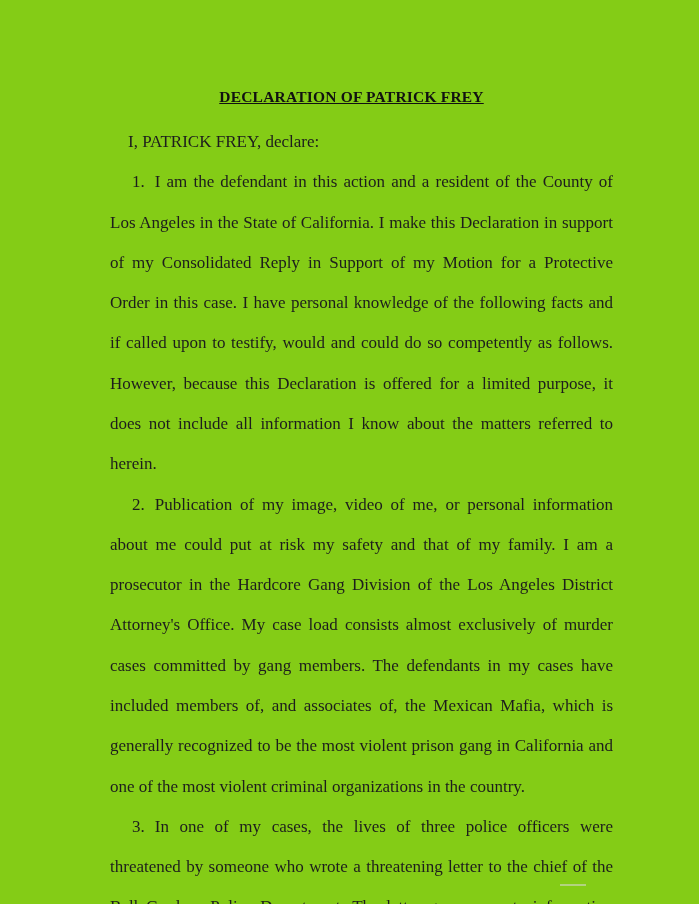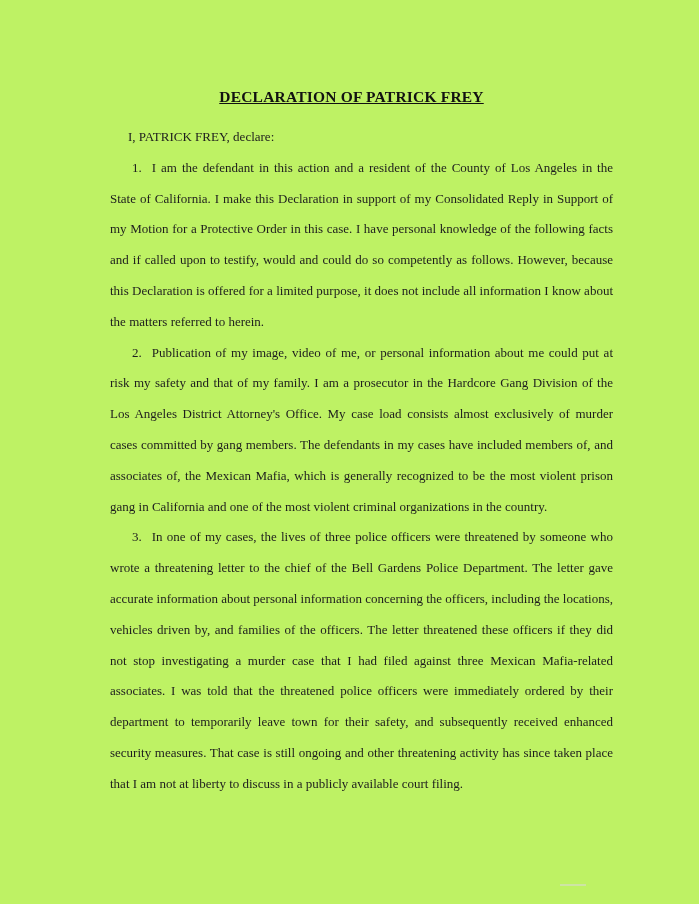--- a/index.html
+++ b/index.html
@@ -14,37 +14,37 @@
     color: #1a1a1a;
     position: relative;
     overflow: hidden;
   }
   .page {
     position: absolute;
     top: 0;
     left: 0;
     width: 699px;
     height: 904px;
-    background: #bef264;
+    background: #84cc16;
     box-sizing: border-box;
     padding: 88px 86px 40px 110px;
   }
   .doc-title {
     text-align: center;
     font-weight: bold;
     font-size: 15.5px;
     letter-spacing: 0.2px;
     text-decoration: underline;
     margin: 0 0 16px 0;
     color: #111;
     padding-right: 20px;
   }
   .body-text p {
     margin: 0 0 0 0;
-    font-size: 13px;
+    font-size: 17px;
     line-height: 2.37;
     text-align: justify;
     text-justify: inter-word;
     color: #1d1d1d;
     hyphens: auto;
   }
   .body-text p.intro {
     text-indent: 18px;
     text-align: left;
   }

